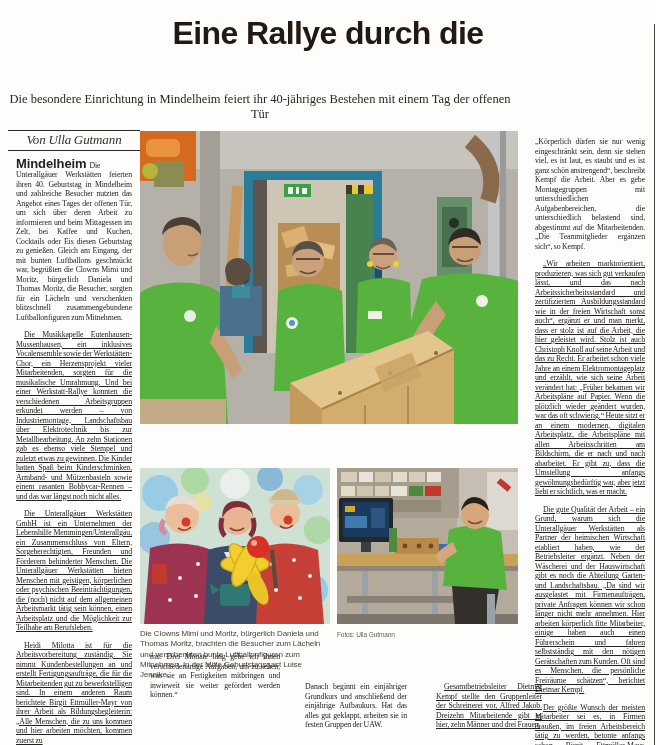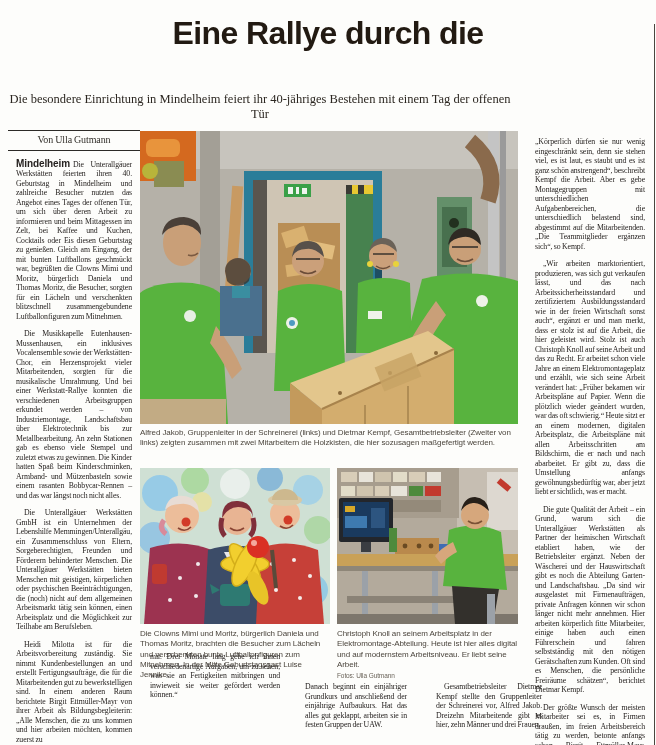--- a/index.html
+++ b/index.html
@@ -5,27 +5,27 @@
   html,body{margin:0;padding:0;background:#ffffff;}
   .page{position:relative;width:656px;height:745px;background:#fdfdfb;
         font-family:"Liberation Serif",serif;color:#262220;overflow:hidden;}
   .headline{position:absolute;top:16px;left:0;width:656px;text-align:center;
         font-family:"Liberation Sans",sans-serif;font-weight:bold;color:#221a12;
         font-size:32px;line-height:35px;letter-spacing:-0.6px;}
   .subtitle{position:absolute;top:92px;left:0;width:520px;text-align:center;
         font-size:12.5px;line-height:15px;color:#2b2620;}
   .byline-box{border-top:1.4px solid #2c2a27;border-bottom:1.4px solid #2c2a27;
         padding:4px 0 5px;margin-bottom:7px;text-align:center;
-        font-size:10px;color:#33302b;}
+        font-style:italic;font-size:13px;color:#33302b;}
   .col{position:absolute;overflow:hidden;}
   .bodytext{font-size:7.8px;line-height:9.5px;text-align:justify;
         letter-spacing:-0.1px;word-spacing:-0.4px;hyphens:auto;-webkit-hyphens:auto;}
   .bodytext p{margin:8px;}
-  .bodytext p.ind{text-indent:8px;}
-  .lead-in{font-family:"Liberation Sans",sans-serif;font-weight:bold;font-size:10px;
+  .bodytext p.ind{text-indent:8px;text-decoration:underline;}
+  .lead-in{font-family:"Liberation Sans",sans-serif;font-weight:bold;font-size:13px;
         margin-right:3px;}
   .photo{position:absolute;display:block;background:#b5b1a8;}
   .caption{position:absolute;font-family:"Liberation Sans",sans-serif;
         font-size:8px;line-height:10.3px;color:#4c463e;letter-spacing:-0.1px;}
   .credit{font-size:6.5px;color:#6b645a;margin-top:1px;}
   .edge-rule{position:absolute;right:1px;top:24px;width:1.5px;height:721px;background:#4a463f;}
 </style>
 </head>
 <body>
 
@@ -141,21 +141,20 @@
       <line x1="182" y1="278" x2="314" y2="218" stroke="#a8834c" stroke-width="2"></line>
       <line x1="225" y1="274" x2="225" y2="293" stroke="#b08d55" stroke-width="2"></line>
       <line x1="268" y1="255" x2="268" y2="293" stroke="#b08d55" stroke-width="2"></line>
       <circle cx="200" cy="262" r="2" fill="#8a6a3a"></circle>
       <circle cx="250" cy="242" r="2" fill="#8a6a3a"></circle>
       <circle cx="296" cy="222" r="2" fill="#8a6a3a"></circle>
       <rect x="238" y="228" width="40" height="26" fill="#c7a264" transform="rotate(-22 258 241)" opacity="0.8"></rect>
     </g>
   </svg>
 
-  <div class="caption" style="left:140px;top:428px;width:378px;">Alfred Jakob, Gruppenleiter in der Schreinerei (links) und Dietmar Kempf, Gesamtbetriebsleiter (Zweiter von links) zeigten zusammen mit zwei Mitarbeitern die Holzkisten, die hier sozusagen maßgefertigt werden.</div>
 
   <svg class="photo" style="left:140px;top:468px;" width="190" height="156" viewBox="0 0 190 156">
     <rect x="0" y="0" width="190" height="156" fill="#cfe0d4"></rect>
     <g opacity="0.85">
       <circle cx="20" cy="25" r="18" fill="#8ec8ea"></circle>
       <circle cx="55" cy="12" r="14" fill="#a8d89a"></circle>
       <circle cx="95" cy="16" r="15" fill="#eef2f0"></circle>
       <circle cx="130" cy="10" r="13" fill="#7fb3d8"></circle>
       <circle cx="168" cy="22" r="15" fill="#9fd0e8"></circle>
       <circle cx="14" cy="70" r="16" fill="#8fc2e4"></circle>
@@ -269,21 +268,20 @@
       <path d="M124,43 Q127,29 138,29 Q150,30 152,43 Q143,34 136,35 Q128,36 124,43 Z" fill="#272019"></path>
       <path d="M131,53 q7,5 14,0" stroke="#7a5236" stroke-width="1.6" fill="none"></path>
       <path d="M116,74 Q104,80 98,88 L104,96 Q112,88 120,84 Z" fill="#d6a77c"></path>
       <polygon points="115,118 162,121 156,156 118,156" fill="#33302c"></polygon>
       <rect x="150" y="126" width="8" height="30" fill="#9ba1a8"></rect>
     </g>
   </svg>
 
   <div class="caption" style="left:140px;top:629px;width:192px;">Die Clowns Mimi und Moritz, bürgerlich Daniela und Thomas Moritz, brachten die Besucher zum Lächeln und verschenkten bunte Luftballonfiguren zum Mitnehmen. In der Mitte Geburtstagsgast Luise Jennike.</div>
   <div class="caption" style="left:337px;top:629px;width:181px;">
-    <span>Christoph Knoll an seinem Arbeitsplatz in der Elektromontage-Abteilung. Heute ist hier alles digital und auf modernstem Arbeitsniveau. Er liebt seine Arbeit.</span>
     <div class="credit">Fotos: Ulla Gutmann</div>
   </div>
 
   <div class="col bodytext" style="left:142px;top:644px;width:146px;height:71px;">
     <p>mir. Drei Monate lang gebe ich ihnen verschiedenartige Aufgaben, um zu sehen, was sie an Fertigkeiten mitbringen und inwieweit sie weiter gefördert werden können.“</p>
   </div>
   <div class="col bodytext" style="left:428px;top:674px;width:122px;height:71px;">
     <p class="ind">Gesamtbetriebsleiter Dietmar Kempf stellte den Gruppenleiter der Schreinerei vor, Alfred Jakob. Dreizehn Mitarbeitende gibt es hier, zehn Männer und drei Frauen.</p>
   </div>
   <div class="col bodytext" style="left:297px;top:674px;width:118px;height:71px;">

